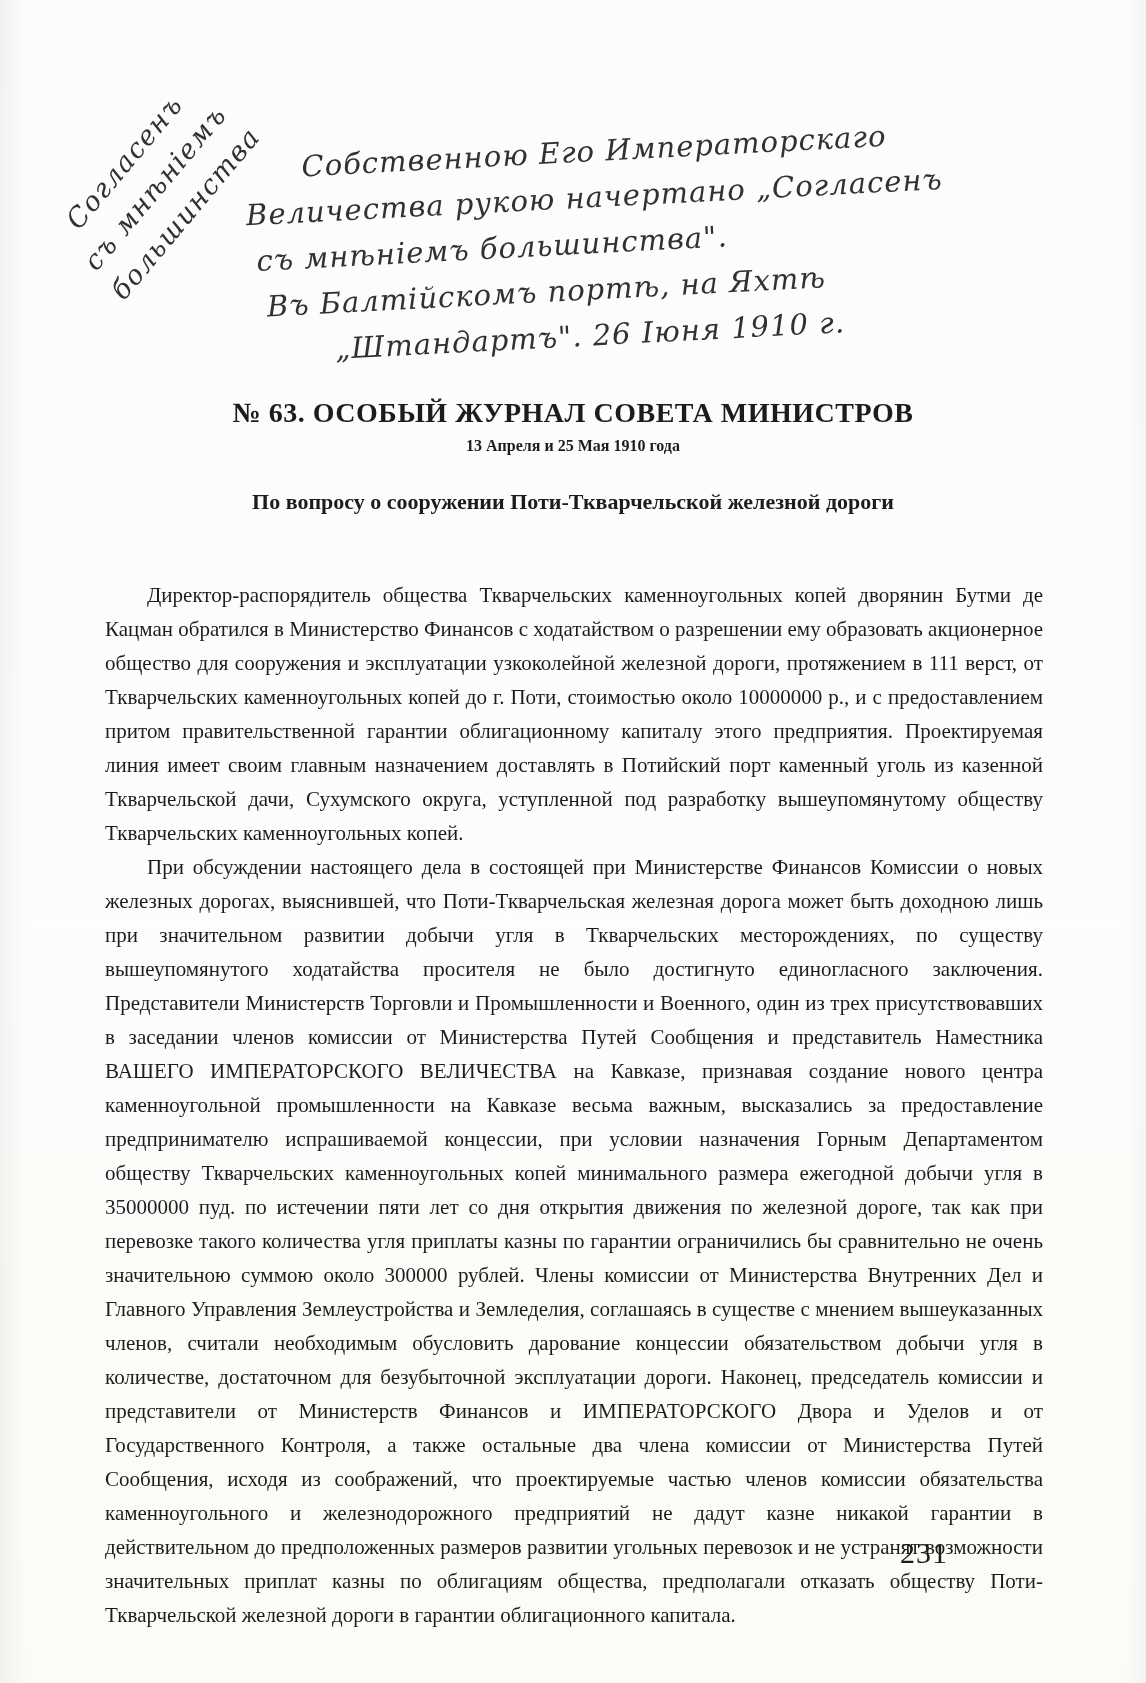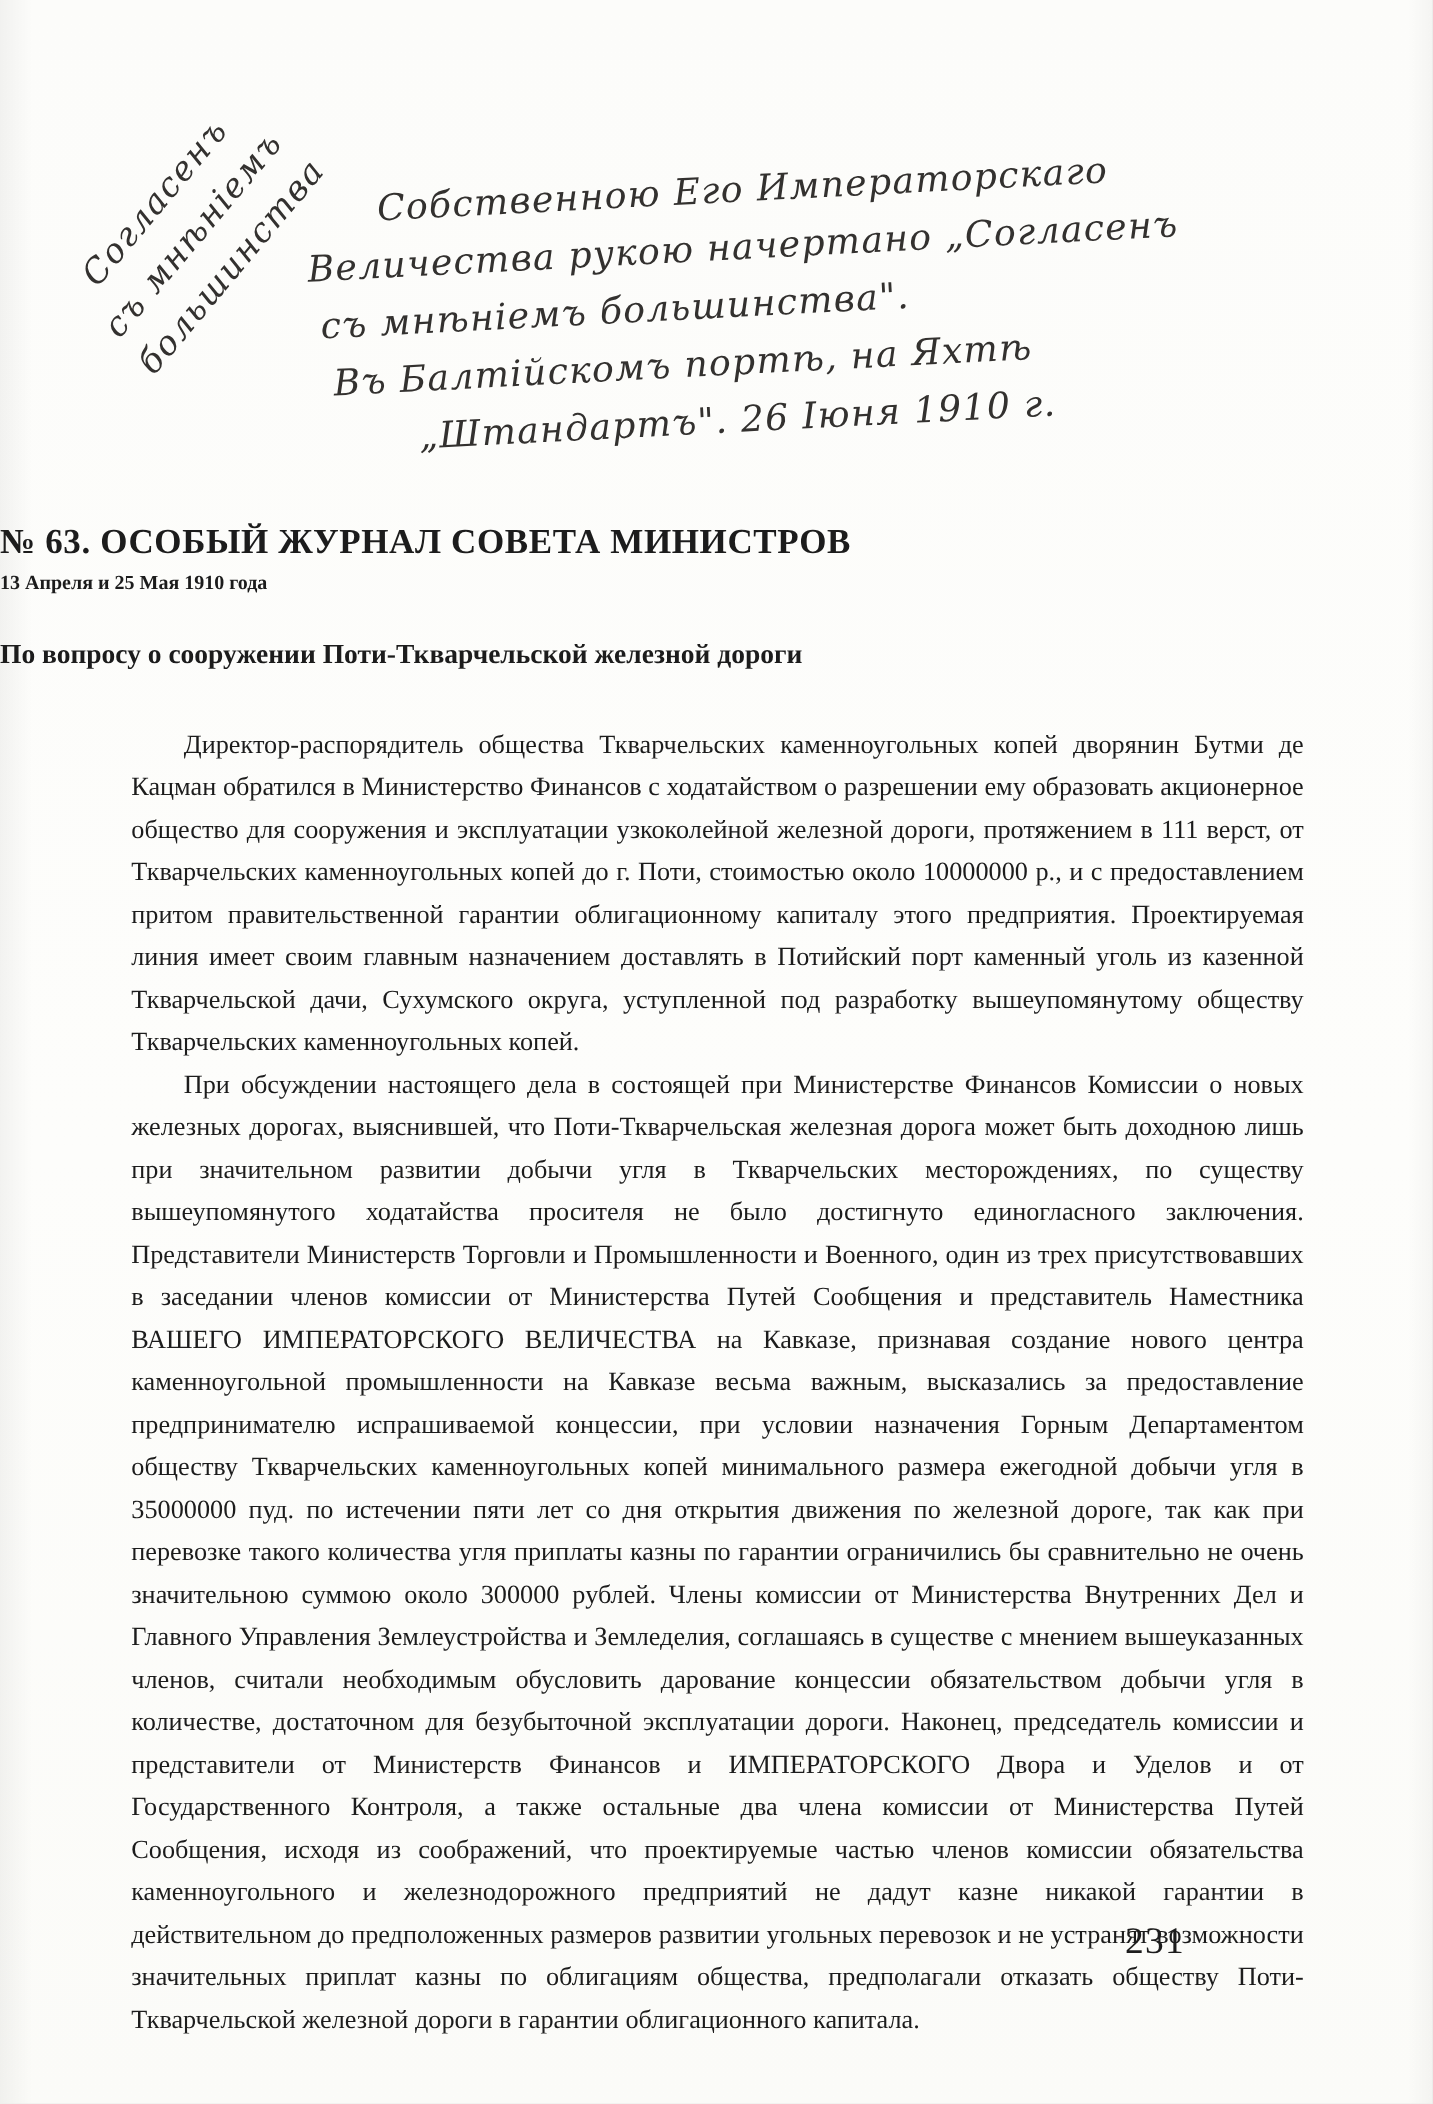--- a/index.html
+++ b/index.html
@@ -59,22 +59,23 @@
   .hw-note .hw-line:nth-child(1) { margin-left: 58px; }
   .hw-note .hw-line:nth-child(2) { margin-left: 0px; }
   .hw-note .hw-line:nth-child(3) { margin-left: 8px; }
   .hw-note .hw-line:nth-child(4) { margin-left: 16px; }
   .hw-note .hw-line:nth-child(5) { margin-left: 82px; }
 
   
   .heading-block {
     position: absolute;
     left: 0;
-    top: 418px;
+    top: 397px;
     width: 100%;
+    text-align: center;
   }
   .heading-number {
     font-size: 28px;
     font-weight: bold;
     letter-spacing: 0.5px;
     margin: 0 0 8px 0;
   }
   .heading-date {
     font-size: 16px;
     font-weight: bold;

